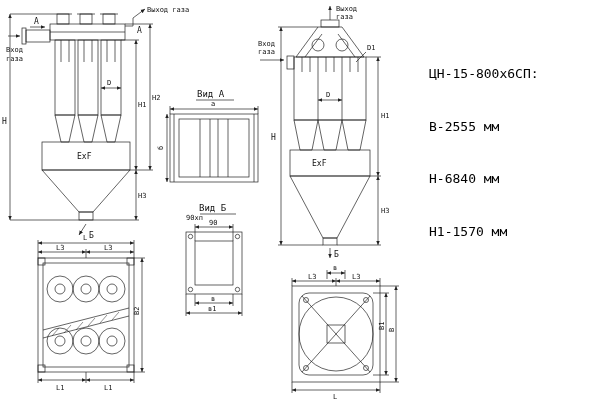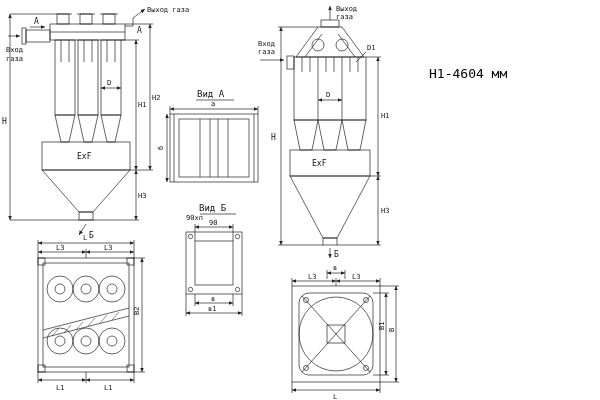--- a/index.html
+++ b/index.html
@@ -275,21 +275,24 @@
       <text class="s7" x="333" y="270">в</text>
       <text class="s7" x="308" y="279">L3</text>
       <text class="s7" x="352" y="279">L3</text>
       <text class="s7" transform="rotate(-90 384 330)" x="384" y="330">B1</text>
       <text class="s7" transform="rotate(-90 394 332)" x="394" y="332">B</text>
       <text class="s7" x="333" y="399">L</text>
     </g>
   </svg>
 
   <div class="specs">
-    <div>Н1-4604 мм</div>
+    <div>ЦН-15-800х6СП:</div>
+    <div>В-2555 мм</div>
+    <div>Н-6840 мм</div>
+    <div>Н1-1570 мм</div>
     
     
     
     
     
     
     
     
     
     

